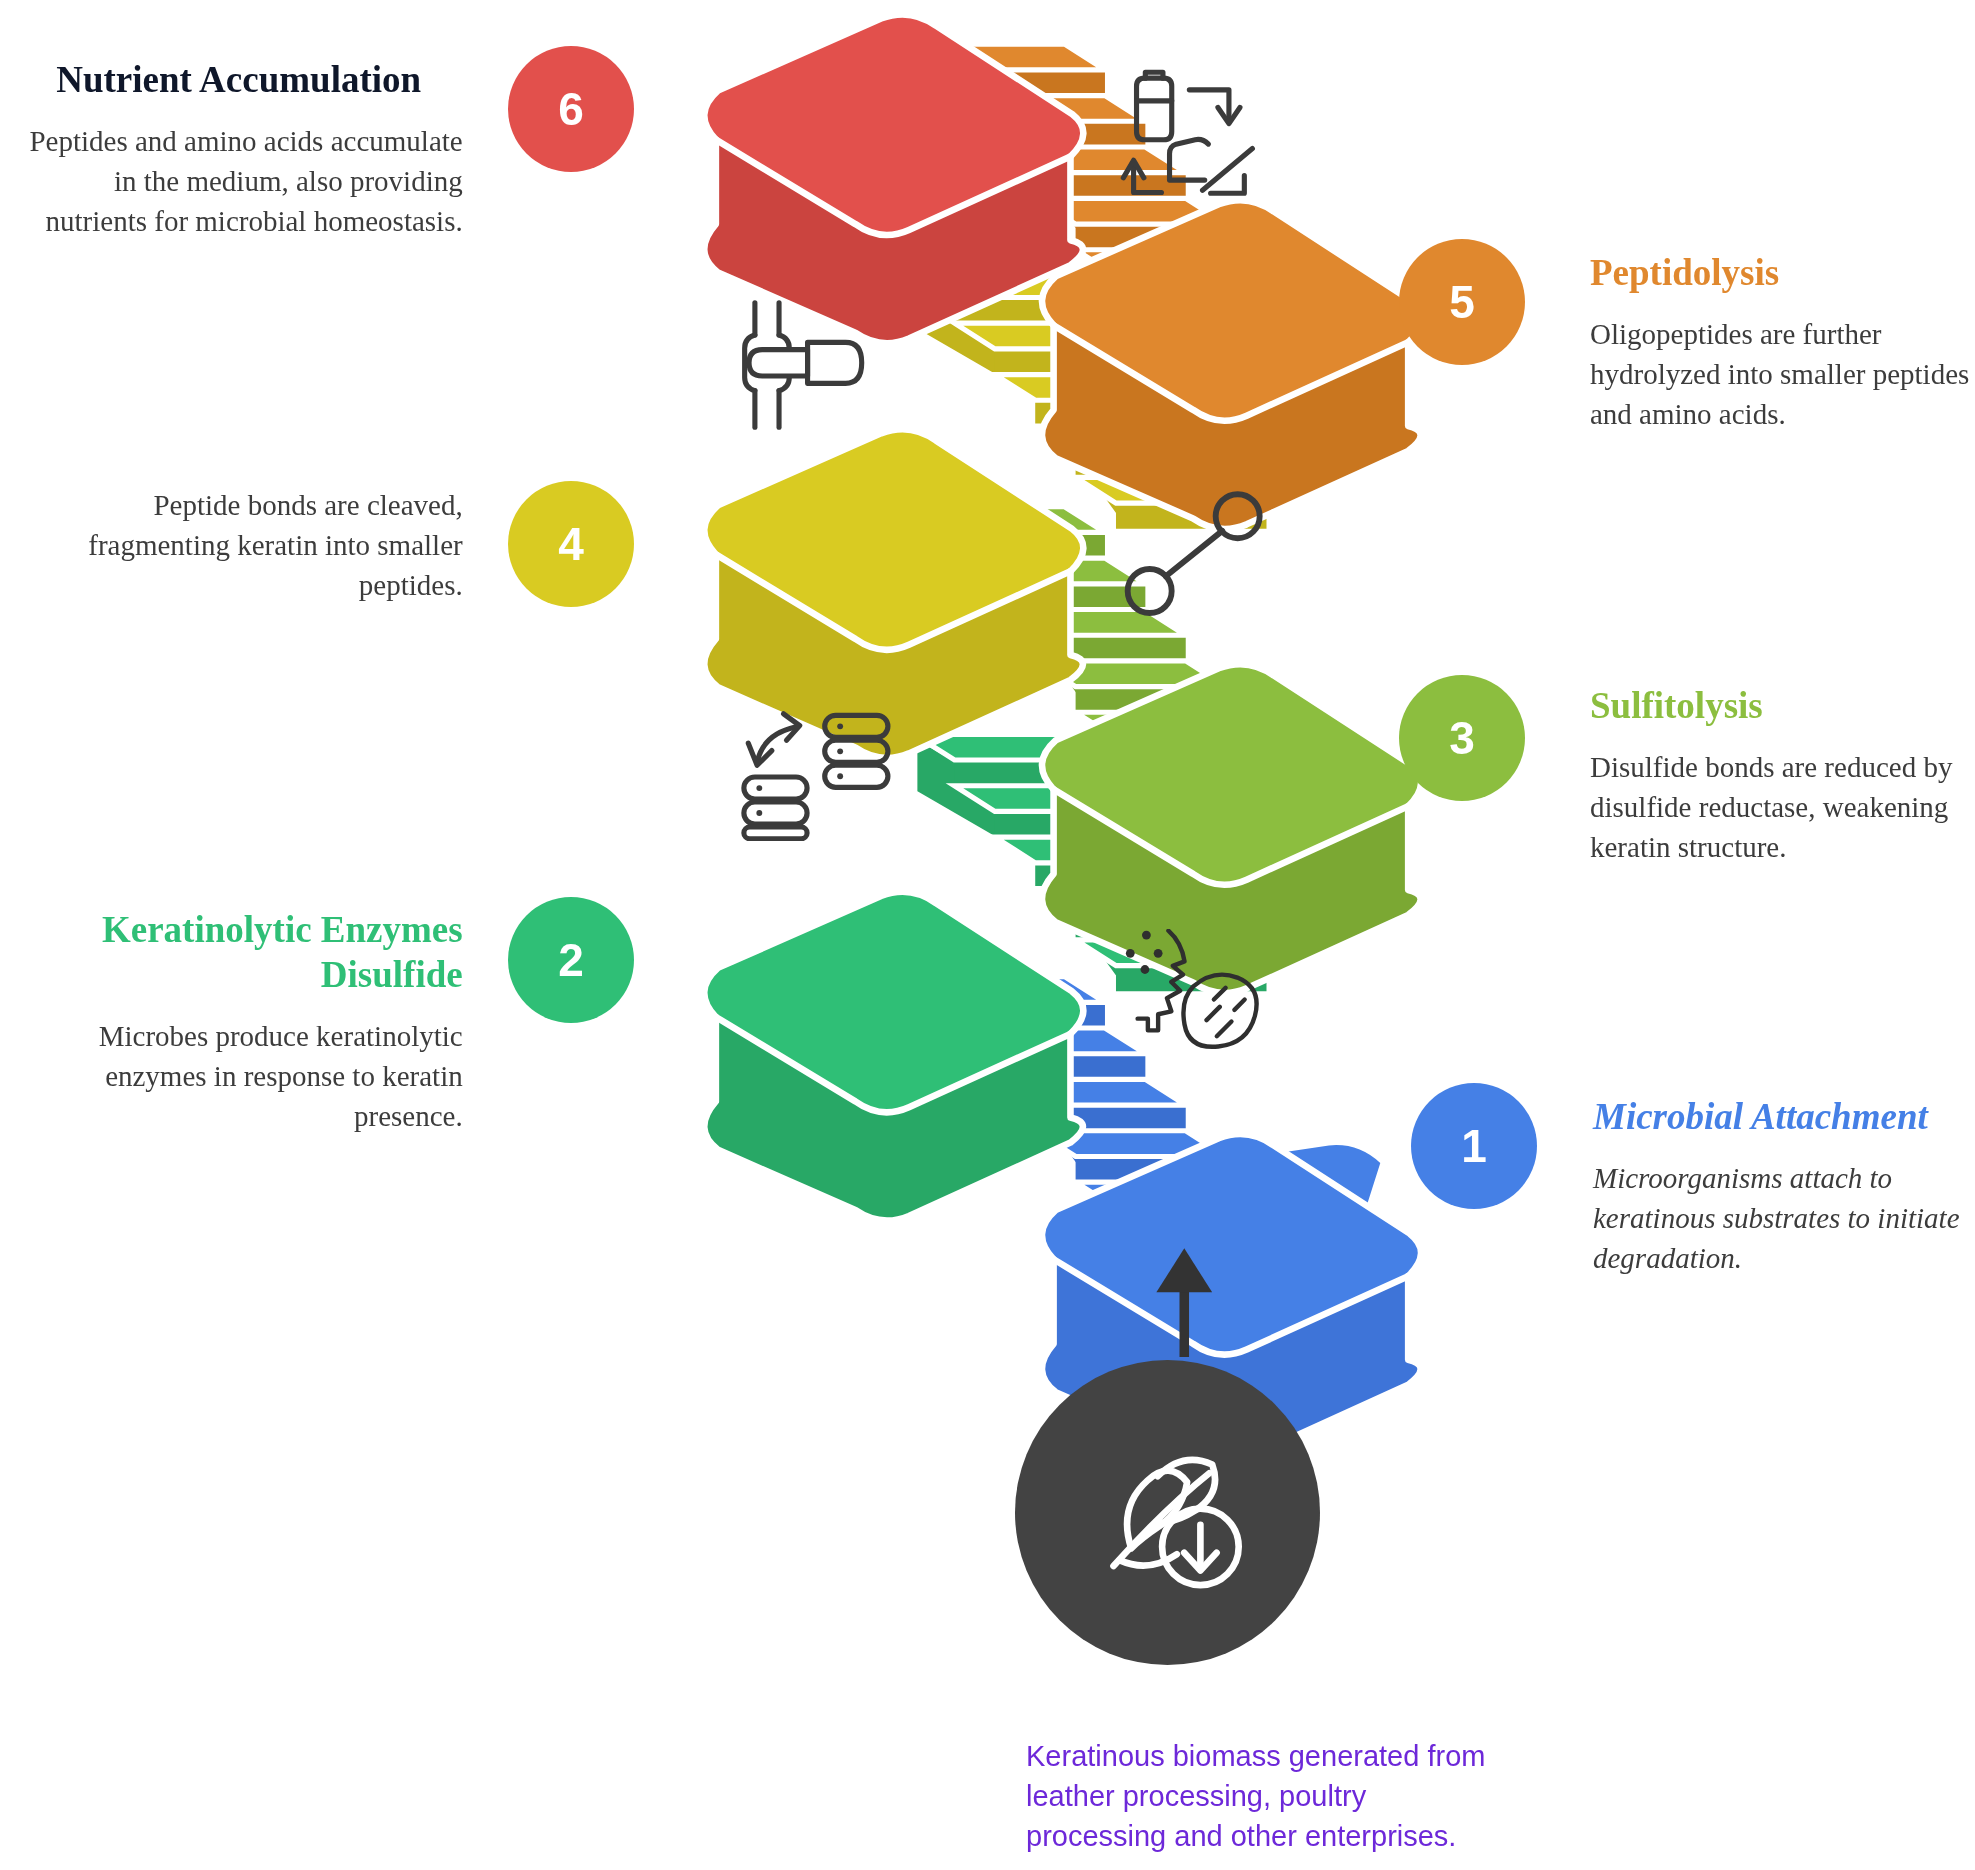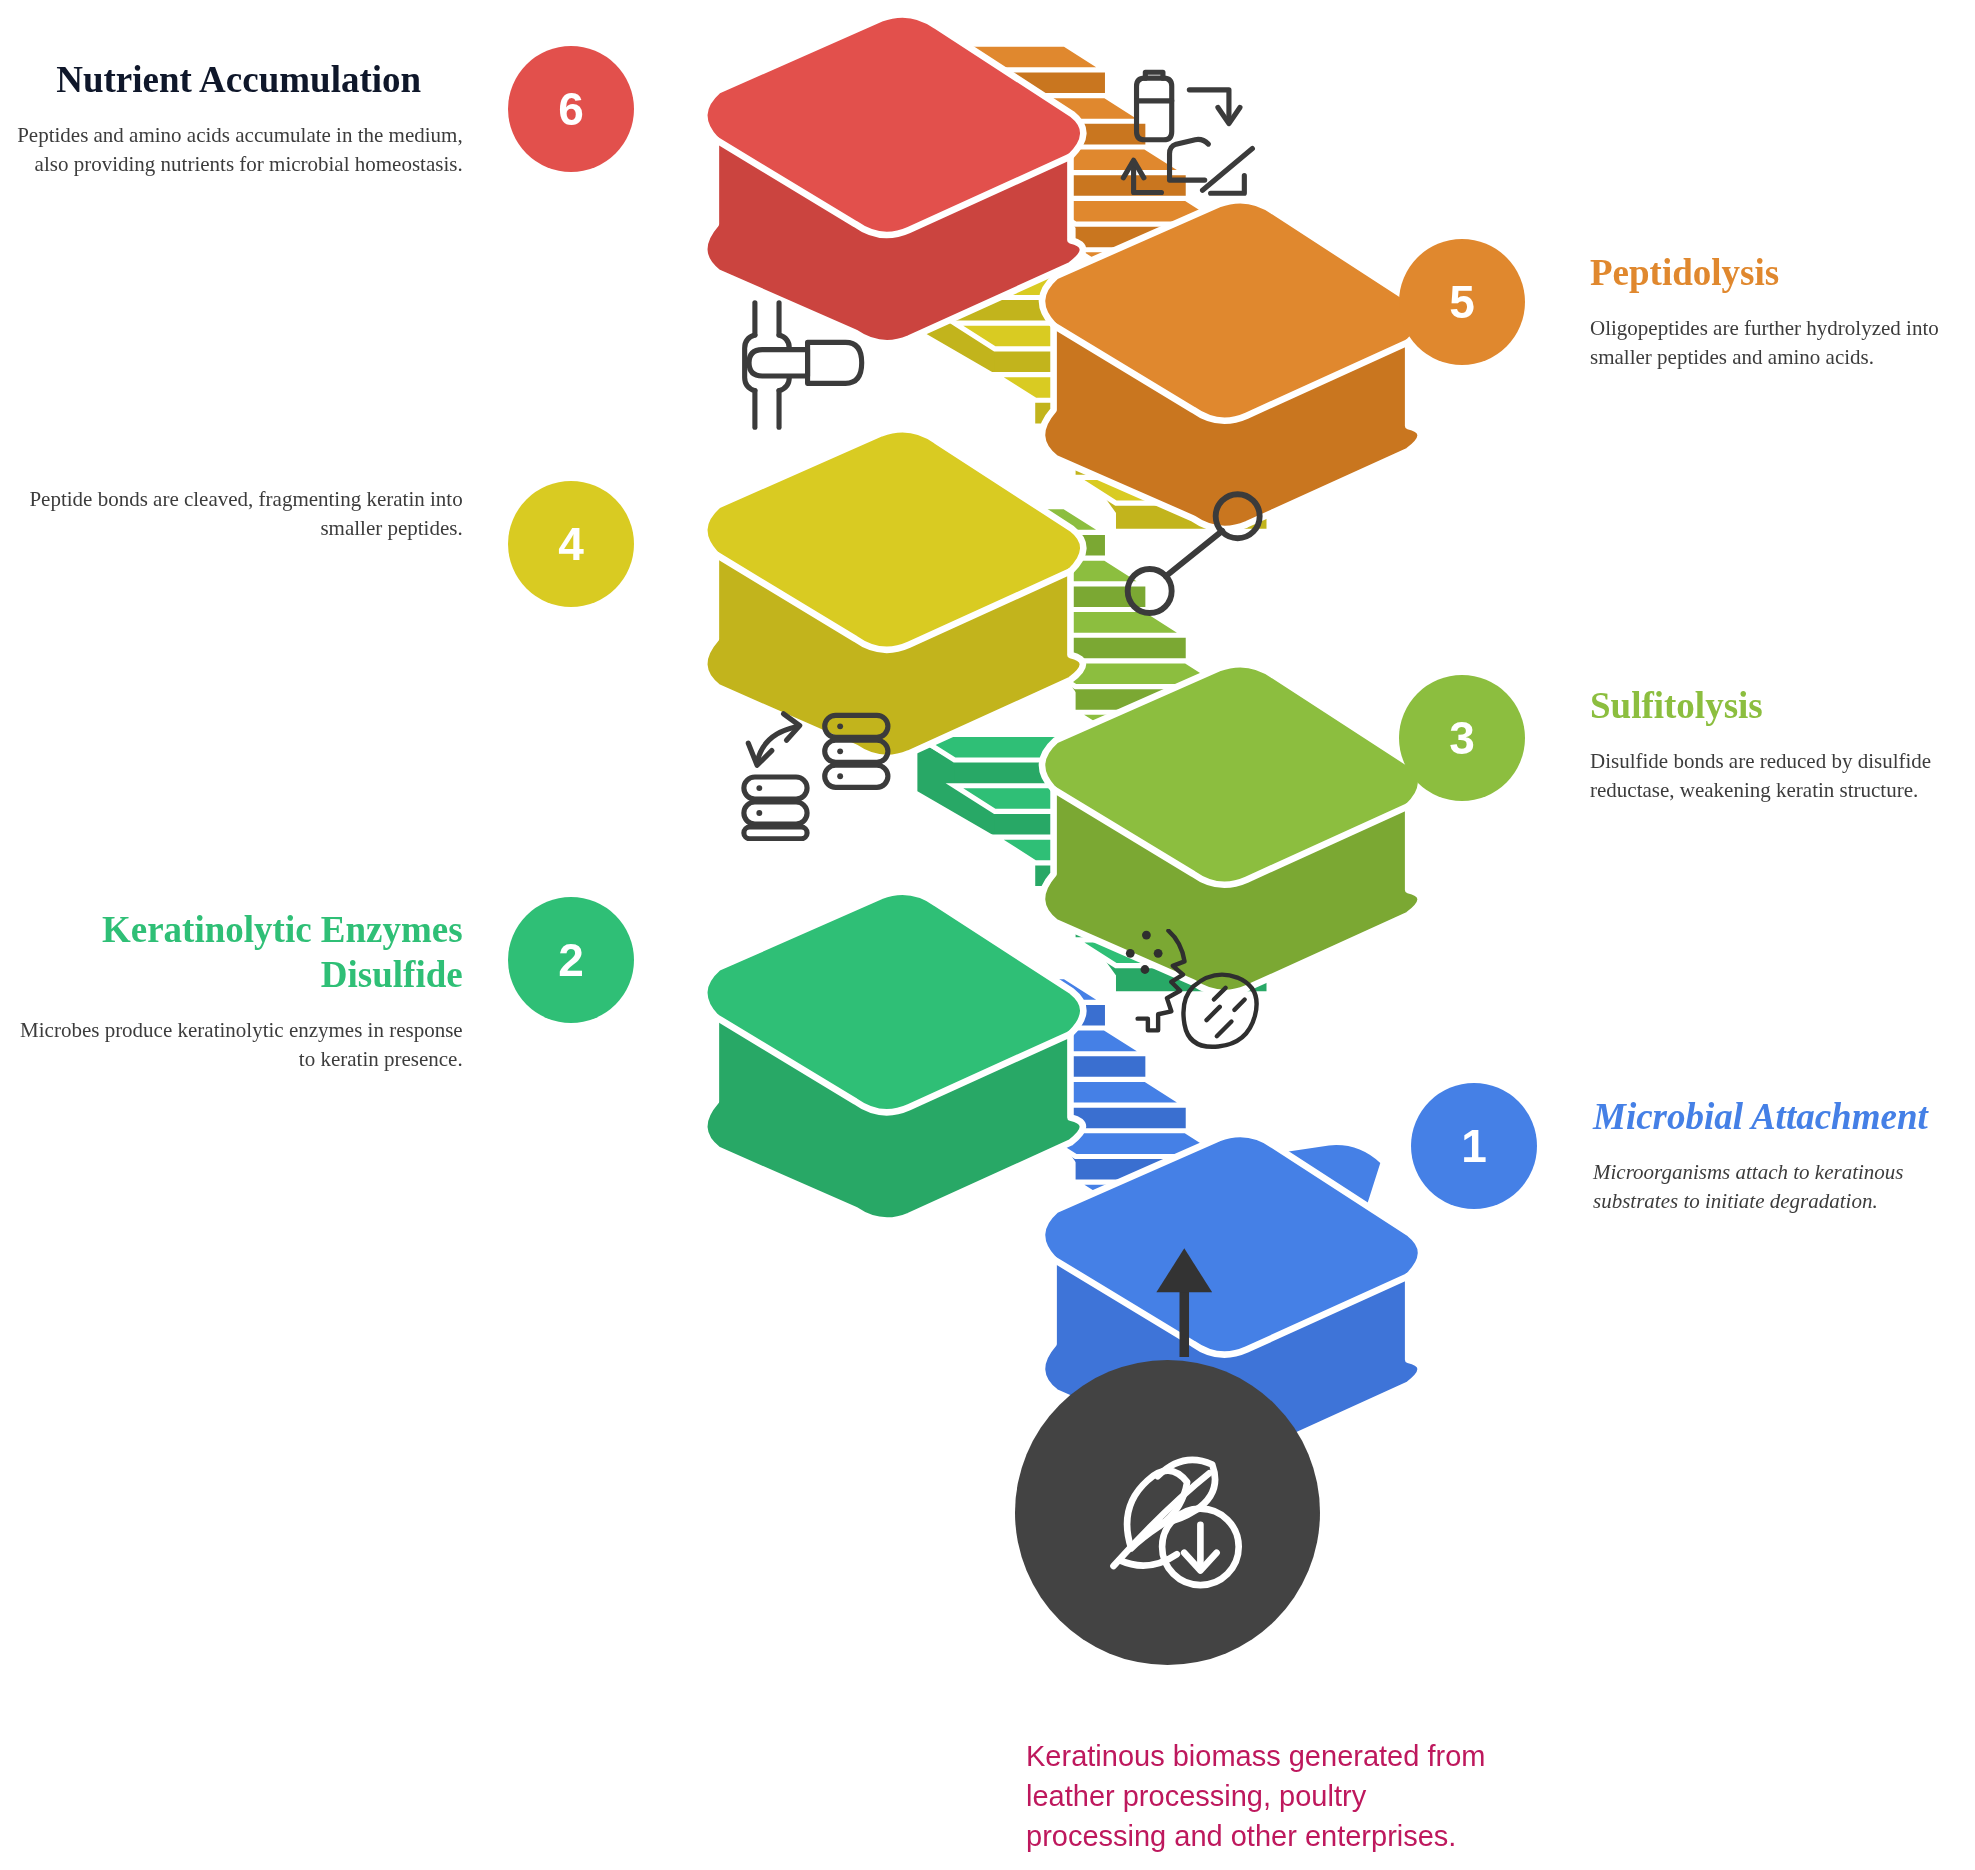--- a/index.html
+++ b/index.html
@@ -10,21 +10,21 @@
   .stage{position:absolute;left:0;top:0;width:1975px;height:1871px;}
 
   
   .txt{position:absolute;}
   .step-title{
     font-family:"Liberation Serif", serif;
     font-weight:bold;font-size:37px;line-height:1.22;margin:0 0 19px 0;
   }
   .step-body{
     font-family:"Liberation Serif", serif;
-    font-size:21px;line-height:1.38;color:#3c3c3c;margin:0;
+    font-size:29px;line-height:1.38;color:#3c3c3c;margin:0;
   }
   .align-right{text-align:right;}
   .align-left{text-align:left;}
 
   
   .badge{
     position:absolute;border-radius:50%;
     display:flex;align-items:center;justify-content:center;
     color:#ffffff;font-family:"Liberation Sans", sans-serif;
     font-weight:bold;font-size:46px;
@@ -34,21 +34,21 @@
   .node-circle{
     position:absolute;border-radius:50%;
     display:flex;align-items:center;justify-content:center;
   }
   .node-title{
     position:absolute;font-family:"Liberation Sans", sans-serif;
     font-weight:bold;font-size:37px;color:#333333;text-align:left;margin:0;
   }
   .node-body{
     position:absolute;font-family:"Liberation Sans", sans-serif;
-    font-size:29px;line-height:1.38;color:#be185d;text-align:left;margin:0;
+    font-size:29px;line-height:1.38;color:#6d28d9;text-align:left;margin:0;
   }
 
   svg{display:block;}
   .ic{position:absolute;}
 </style>
 </head>
 <body>
 
 <div class="stage">
 

